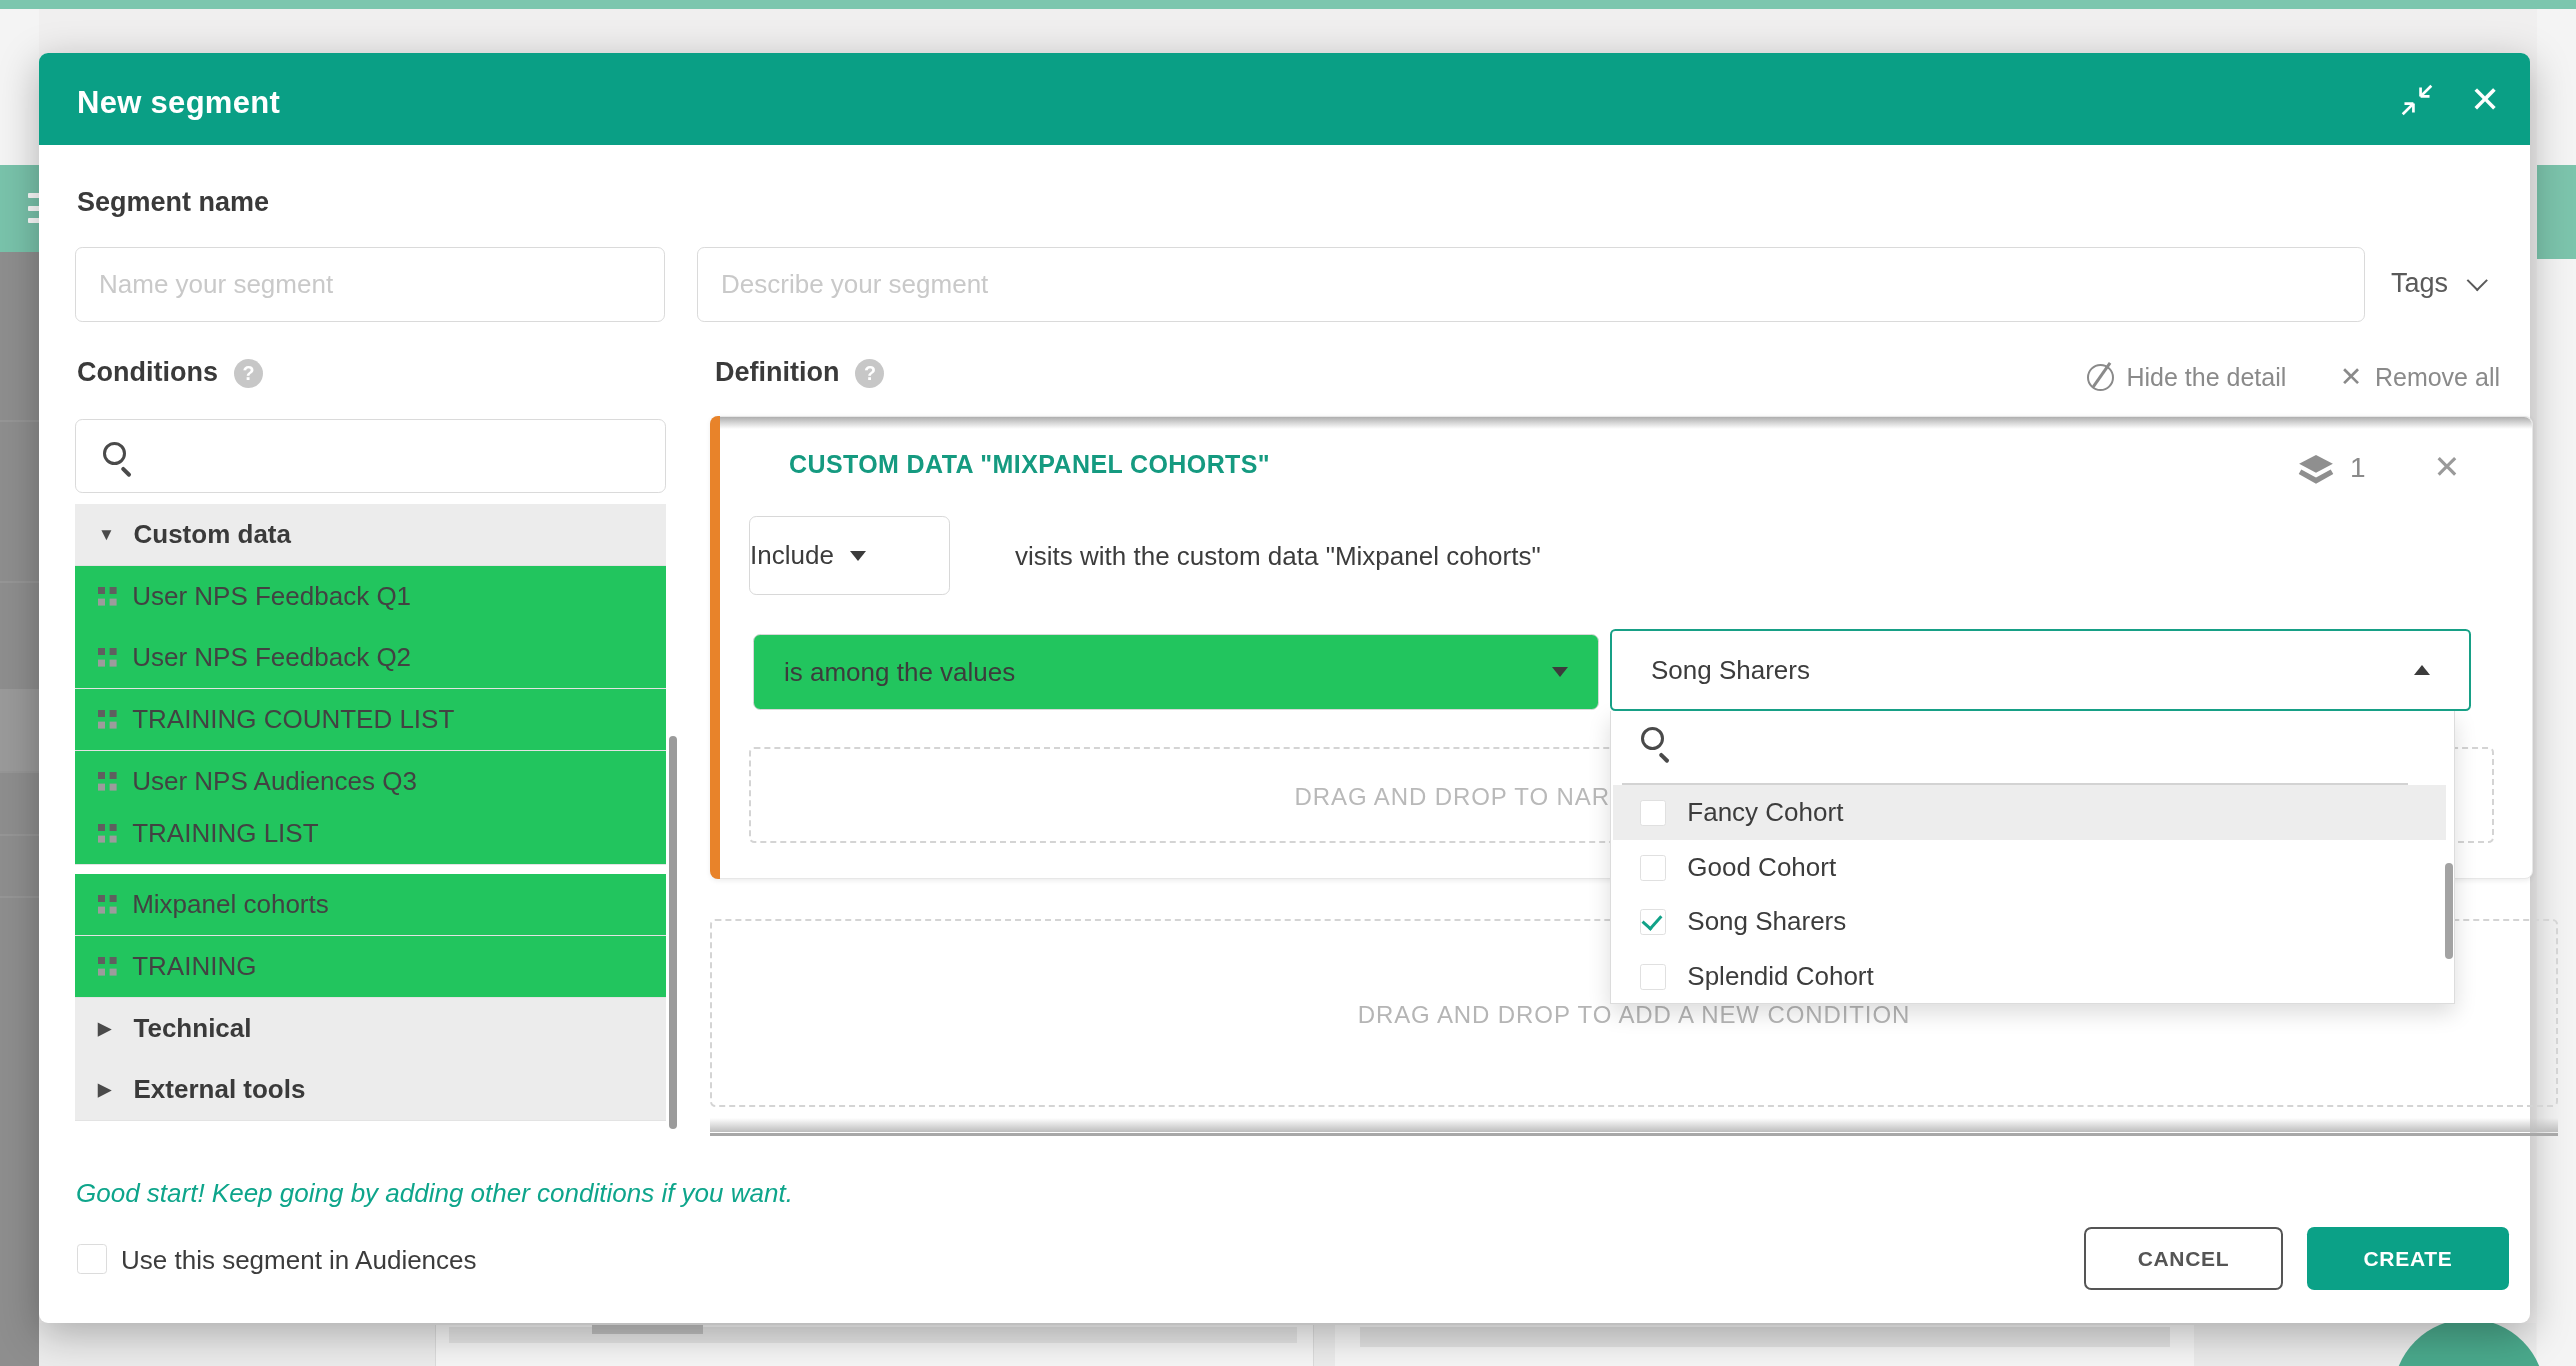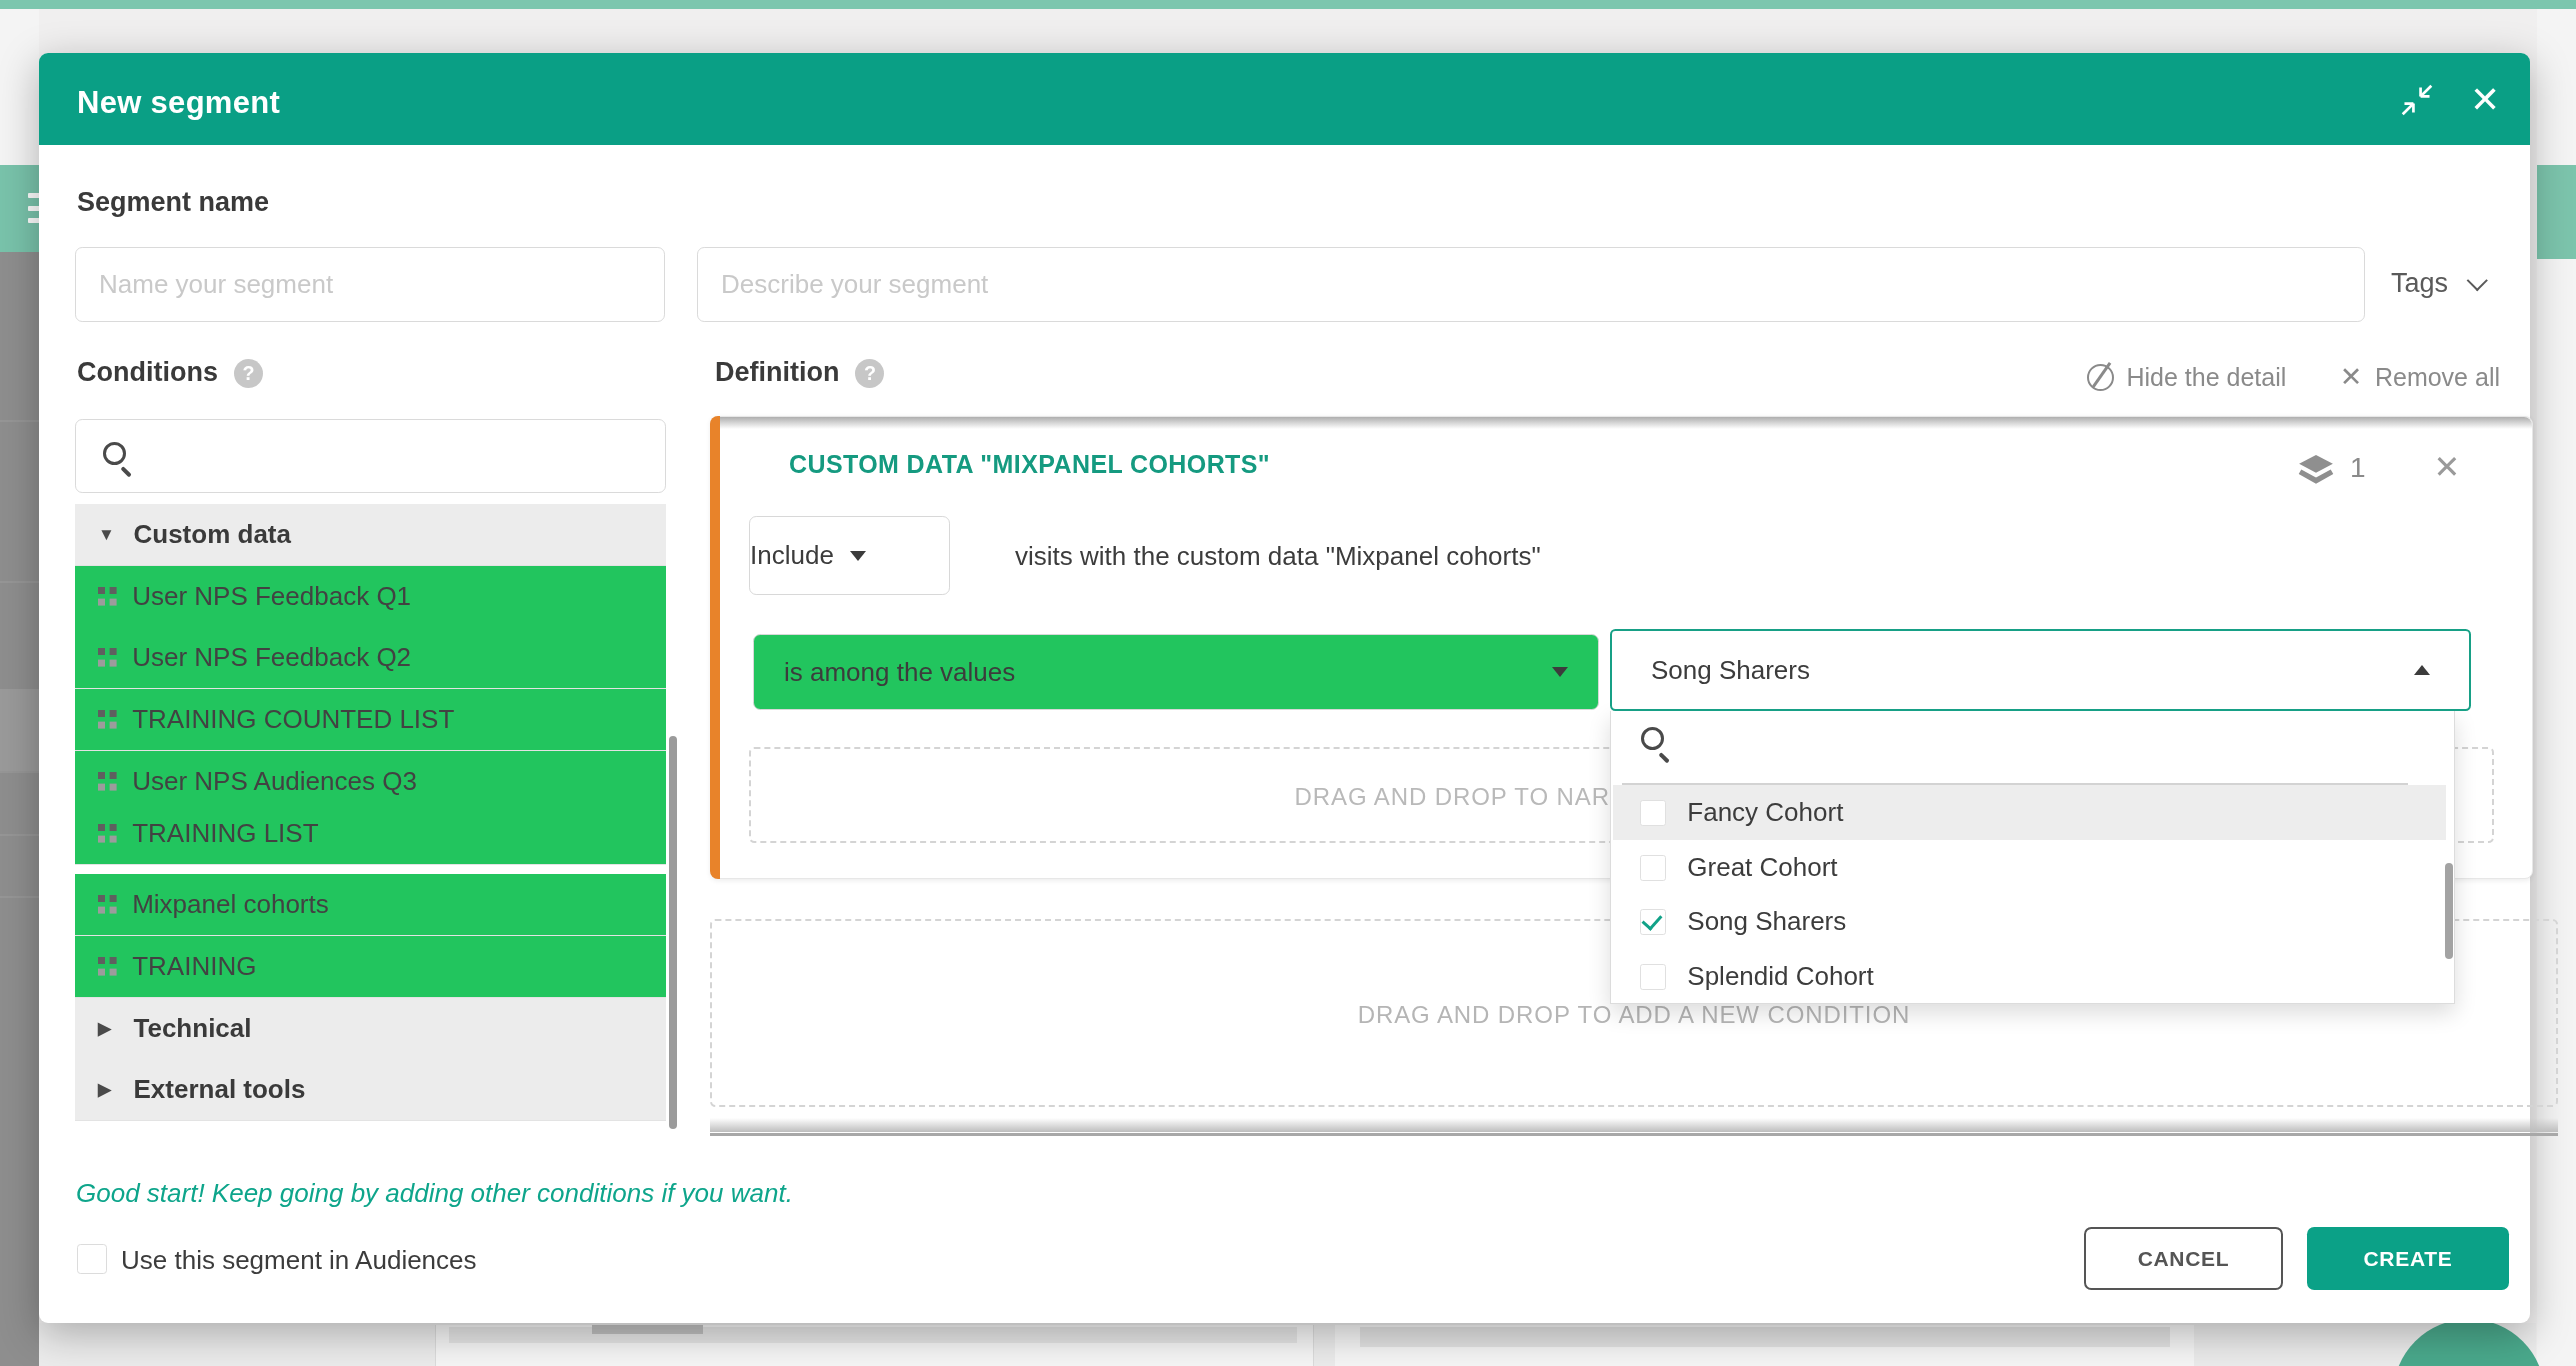--- a/index.html
+++ b/index.html
@@ -279,21 +279,21 @@
     </div>
     <div class="abs dd-panel">
       <span class="mag panel-mag"></span>
       <div class="abs panel-underline"></div>
       <div class="opt hl" style="top:74px;">
         <span class="cbx"></span>
         <span>Fancy Cohort</span>
       </div>
       <div class="opt" style="top:129px;">
         <span class="cbx"></span>
-        <span>Great Cohort</span>
+        <span>Good Cohort</span>
       </div>
       <div class="opt" style="top:183px;">
         <span class="cbx checked"></span>
         <span>Song Sharers</span>
       </div>
       <div class="opt" style="top:238px;">
         <span class="cbx"></span>
         <span>Splendid Cohort</span>
       </div>
       <div class="abs panel-scroll"></div>

